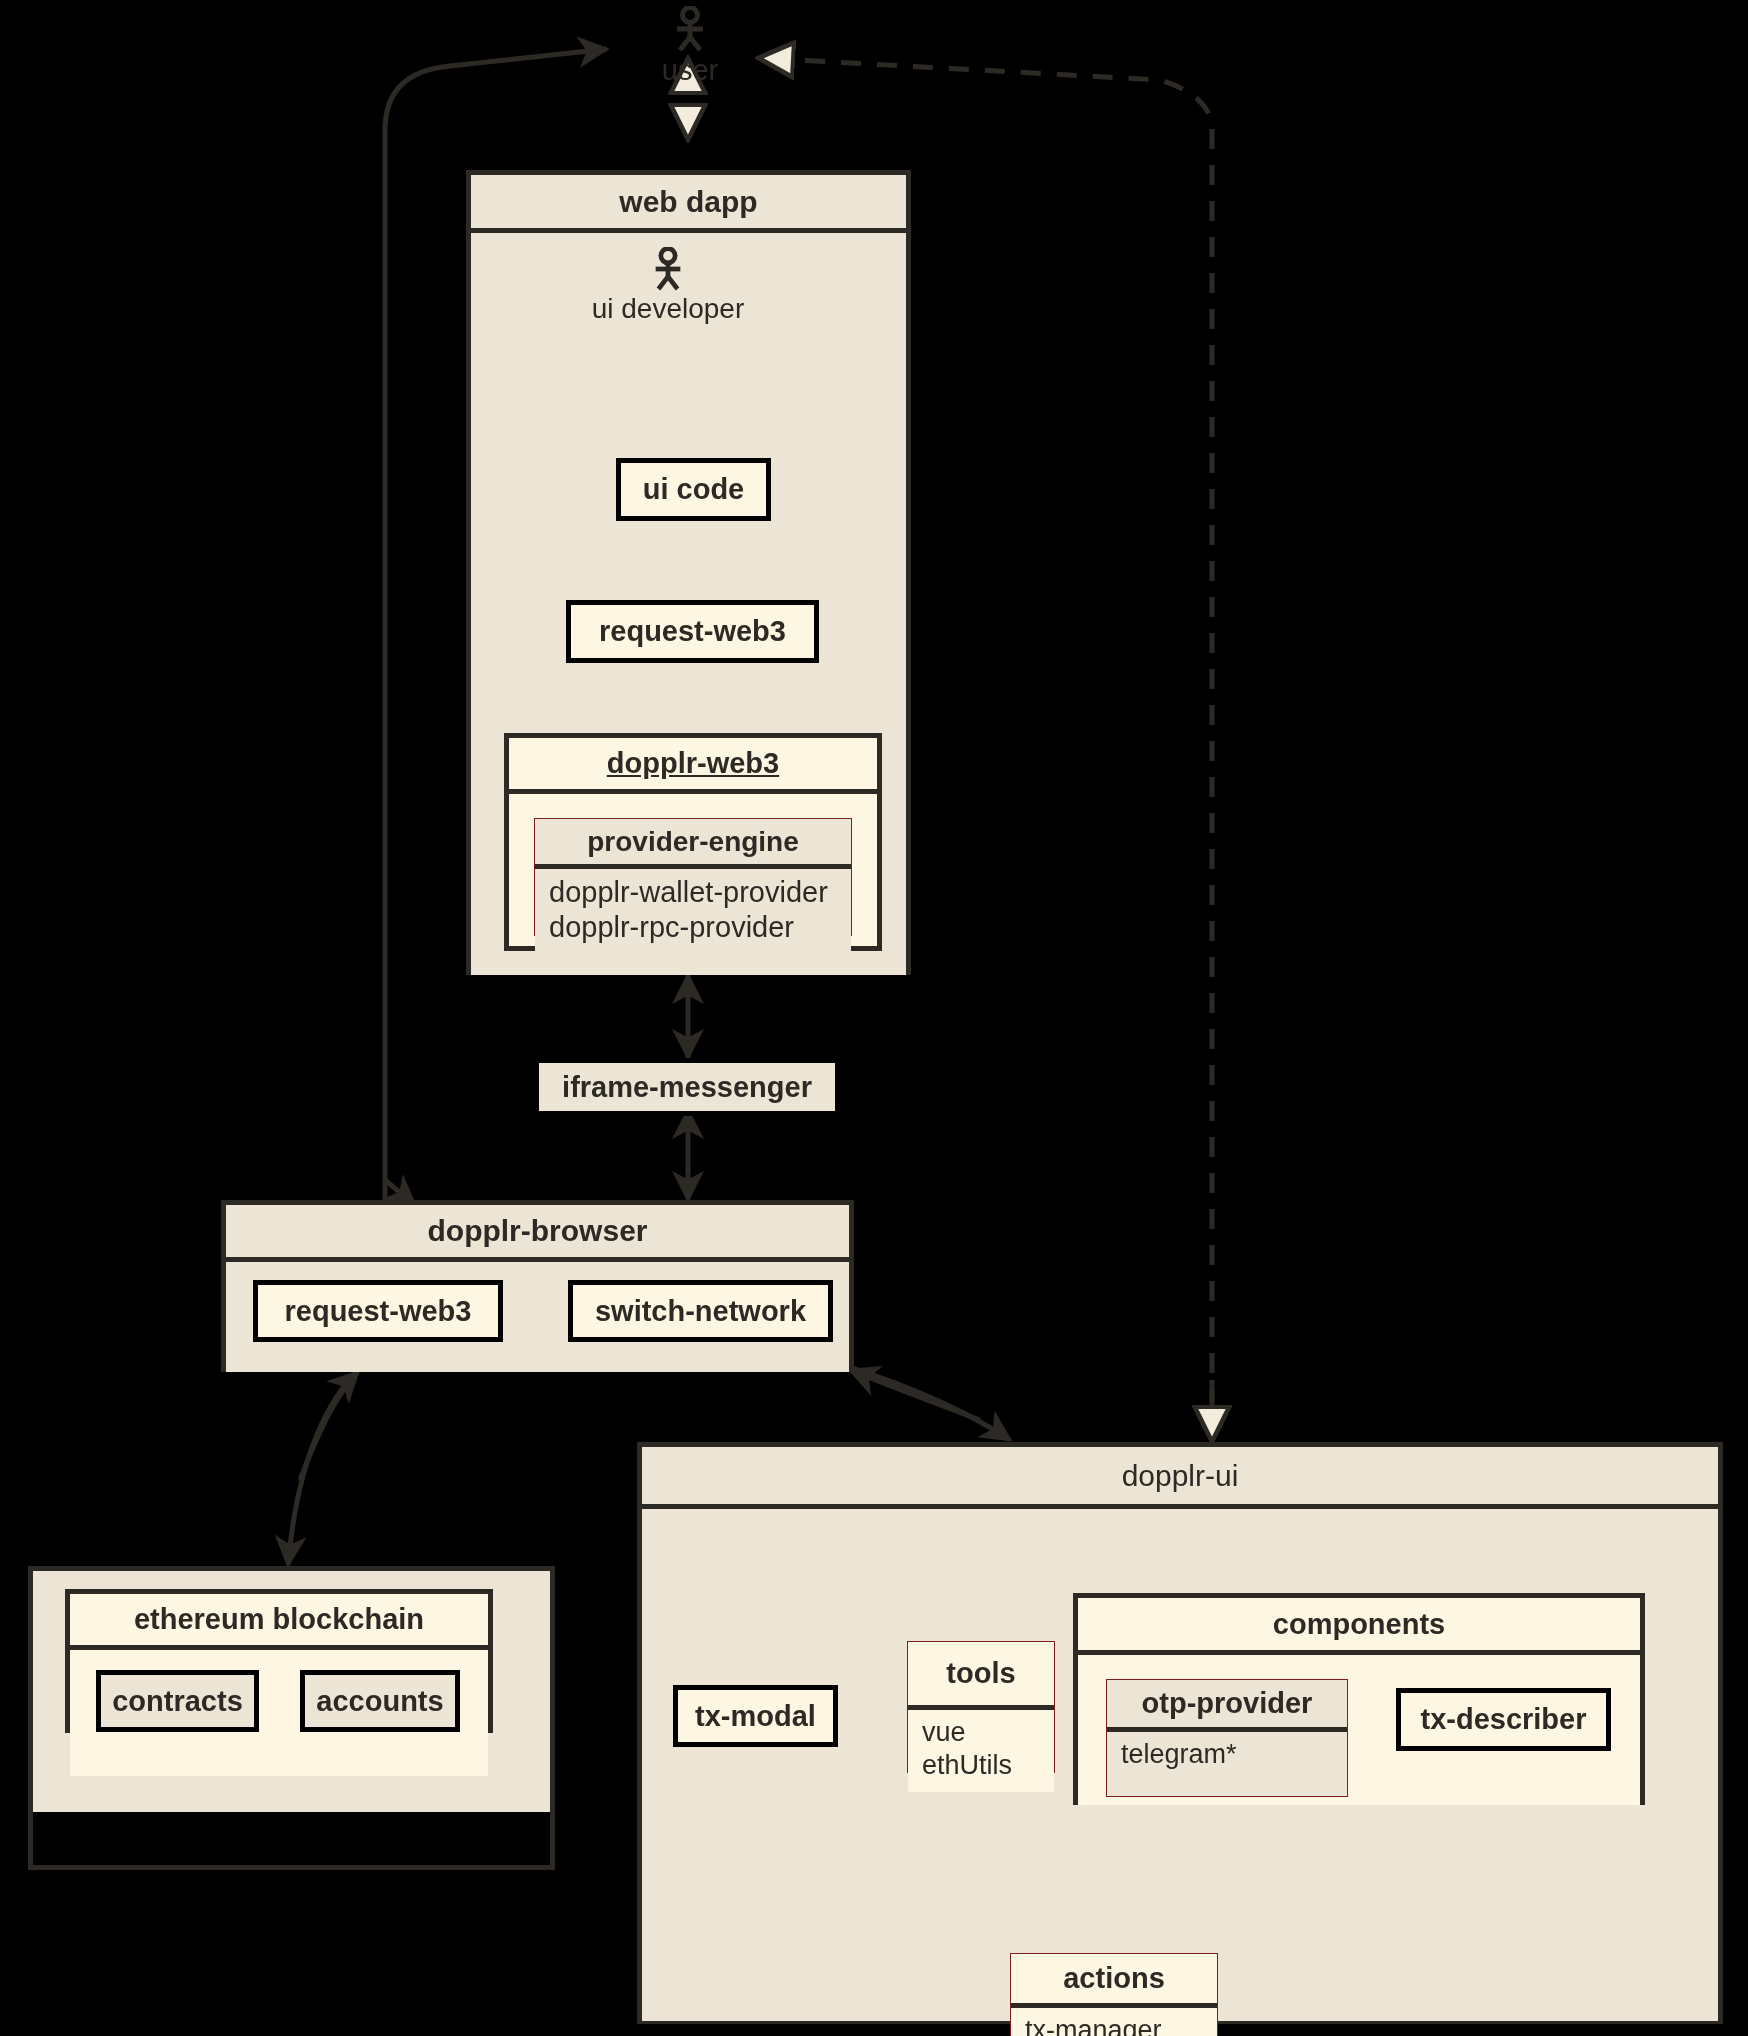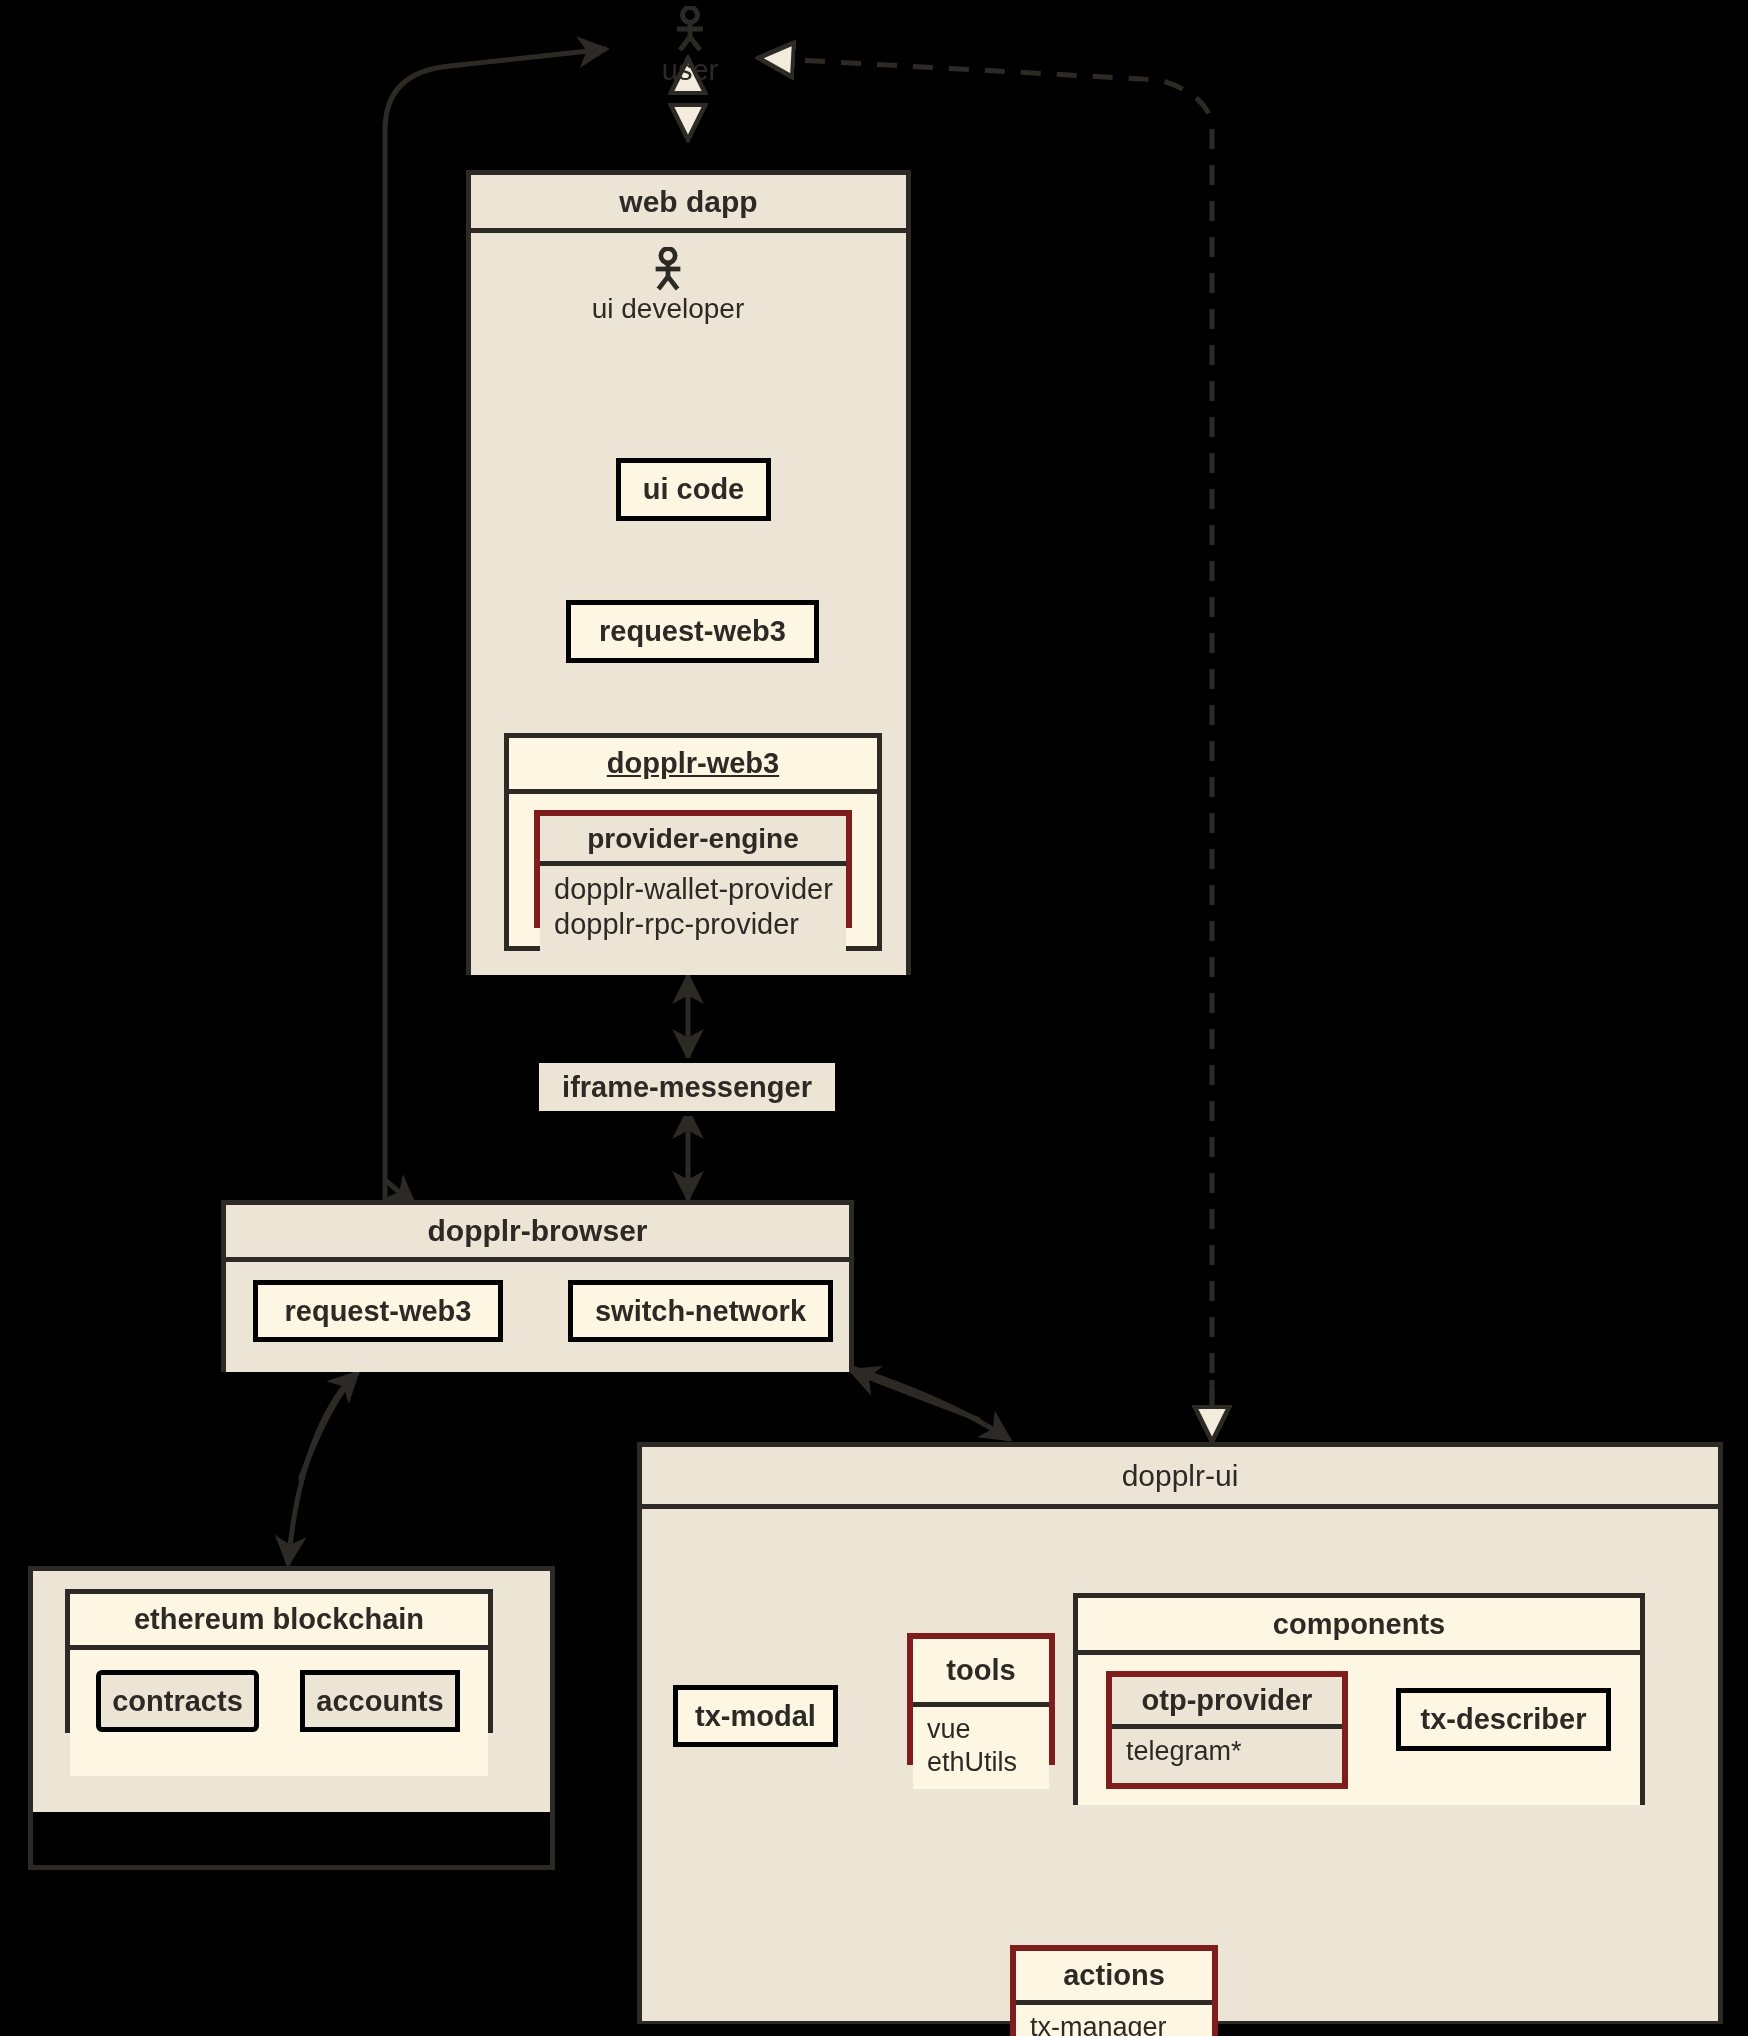--- a/index.html
+++ b/index.html
@@ -17,21 +17,21 @@
   .fill-b{background:#fcf6e3;}
   .hdr.fill-a{background:#ece5d5;}
   .hdr.fill-b{background:#fcf6e3;}
 
   
   .node{position:absolute;border:5px solid #000000;box-sizing:border-box;
         display:flex;align-items:center;justify-content:center;
         font-weight:bold;text-align:center;}
 
   
-  .compart{position:absolute;border:6px solid #7f1d1d;box-sizing:border-box;}
+  .compart{position:absolute;border:1px solid #7f1d1d;box-sizing:border-box;margin-top:8px;}
   .compart > .chdr{border-bottom:5px solid #2d2a26;box-sizing:border-box;
       display:flex;align-items:center;justify-content:center;font-weight:bold;}
   .compart > .clist{box-sizing:border-box;padding:6px 14px 10px 14px;line-height:1.22;}
   .clist div{white-space:nowrap;}
 
   
   .actor{position:absolute;display:flex;flex-direction:column;align-items:center;}
   .actor .lbl{margin-top:2px;white-space:nowrap;}
 </style>
 </head>
@@ -135,21 +135,21 @@
       <div class="node fill-b" style="left:27px;top:18px;width:250px;height:62px;font-size:29px;">request-web3</div>
       <div class="node fill-b" style="left:342px;top:18px;width:265px;height:62px;font-size:29px;">switch-network</div>
     </div>
   </div>
 
   <div class="pkg" style="left:28px;top:1566px;width:527px;height:304px;">
     <div class="body fill-a" style="height:241px;">
       <div class="pkg" style="left:32px;top:18px;width:428px;height:144px;">
         <div class="hdr fill-b" style="height:56px;font-size:29px;">ethereum blockchain</div>
         <div class="body fill-b" style="height:126px;">
-          <div class="node fill-a" style="left:26px;top:20px;width:163px;height:62px;font-size:29px;border-radius:6px;">contracts</div>
+          <div class="node fill-a" style="left:26px;top:20px;width:163px;height:62px;font-size:29px;">contracts</div>
           <div class="node fill-a" style="left:230px;top:20px;width:160px;height:62px;font-size:29px;">accounts</div>
         </div>
       </div>
     </div>
   </div>
 
   <div class="pkg" style="left:637px;top:1442px;width:1086px;height:582px;">
     <div class="hdr fill-a" style="height:62px;font-size:30px;font-weight:normal;">dopplr-ui</div>
     <div class="body fill-a" style="height:512px;">
 

